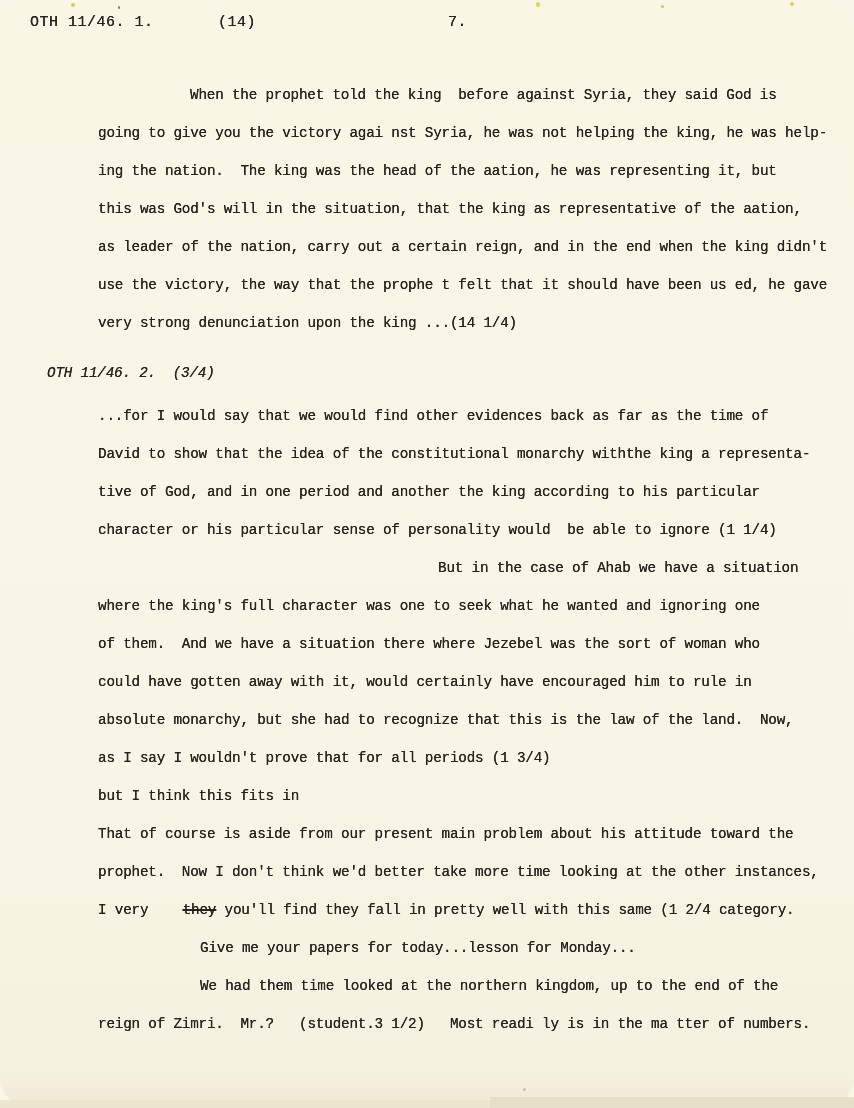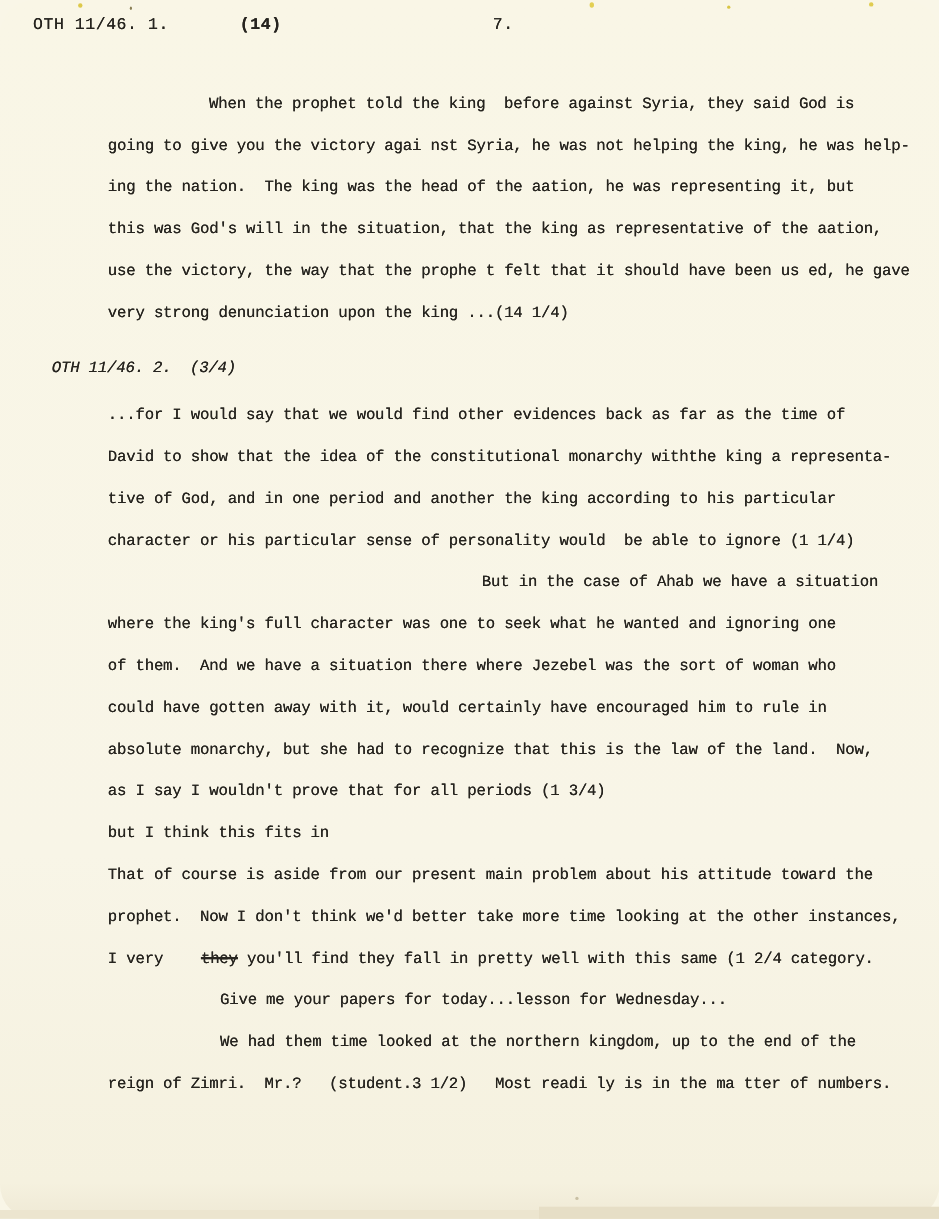--- a/index.html
+++ b/index.html
@@ -19,21 +19,21 @@
   }
   .header {
     position: relative;
     height: 46px;
     font-size: 15px;
     letter-spacing: 0.5px;
     text-shadow: 0 0 0.5px currentColor;
   }
   .header span { position: absolute; top: 14px; white-space: pre; }
   .hdr-ref  { left: 30px; }
-  .hdr-mid  { left: 218px; font-weight: bold; }
+  .hdr-mid  { left: 218px; }
   .hdr-page { left: 448px; }
 
   .doc-body {
     position: relative;
     font-size: 14.3px;
     letter-spacing: -0.2px;
     text-shadow: 0 0 0.5px currentColor;
   }
   .section { position: relative; }
   .section:first-child { margin-top: 30px; }
@@ -85,40 +85,41 @@
     <span class="hdr-mid">(14)</span>
     <span class="hdr-page">7.</span>
   </div>
 
   <div class="doc-body" id="doc-body">
       <div class="section">
         <div class="line para"><span>When the prophet told the king  before against Syria, they said God is</span></div>
         <div class="line flush"><span>going to give you the victory agai nst Syria, he was not helping the king, he was help-</span></div>
         <div class="line flush"><span>ing the nation.  The king was the head of the aation, he was representing it, but</span></div>
         <div class="line flush"><span>this was God's will in the situation, that the king as representative of the aation,</span></div>
+        <div class="line flush"><span>as leader of the nation, carry out a certain reign, and in the end when the king didn't</span></div>
         <div class="line flush"><span>use the victory, the way that the prophe t felt that it should have been us ed, he gave</span></div>
         <div class="line flush"><span>very strong denunciation upon the king ...(14 1/4)</span></div>
       </div>
       <div class="section">
         <div class="heading">OTH 11/46. 2.  (3/4)</div>
         <div class="line flush"><span>...for I would say that we would find other evidences back as far as the time of</span></div>
         <div class="line flush"><span>David to show that the idea of the constitutional monarchy withthe king a representa-</span></div>
         <div class="line flush"><span>tive of God, and in one period and another the king according to his particular</span></div>
         <div class="line flush"><span>character or his particular sense of personality would  be able to ignore (1 1/4)</span></div>
         <div class="line ahab"><span>But in the case of Ahab we have a situation</span></div>
         <div class="line flush"><span>where the king's full character was one to seek what he wanted and ignoring one</span></div>
         <div class="line flush"><span>of them.  And we have a situation there where Jezebel was the sort of woman who</span></div>
         <div class="line flush"><span>could have gotten away with it, would certainly have encouraged him to rule in</span></div>
         <div class="line flush"><span>absolute monarchy, but she had to recognize that this is the law of the land.  Now,</span></div>
         <div class="line flush"><span>as I say I wouldn't prove that for all periods (1 3/4)</span></div>
         <div class="line flush"><span>but I think this fits in</span></div>
         <div class="line flush"><span>That of course is aside from our present main problem about his attitude toward the</span></div>
         <div class="line flush"><span>prophet.  Now I don't think we'd better take more time looking at the other instances,</span></div>
         <div class="line flush"><span>I very </span><span class="strike">they</span><span> you'll find they fall in pretty well with this same (1 2/4 category.</span></div>
-        <div class="line deep"><span>Give me your papers for today...lesson for Wednesday...</span></div>
+        <div class="line deep"><span>Give me your papers for today...lesson for Monday...</span></div>
         <div class="line deep"><span>We had them time looked at the northern kingdom, up to the end of the</span></div>
         <div class="line flush"><span>reign of Zimri.  Mr.?   (student.3 1/2)   Most readi ly is in the ma tter of numbers.</span></div>
       </div>
     </div>
 
   <div class="bottom-strip"></div>
   <div class="bottom-strip-dark"></div>
   <div class="speck s1"></div>
   <div class="speck s2"></div>
   <div class="speck s3"></div>

